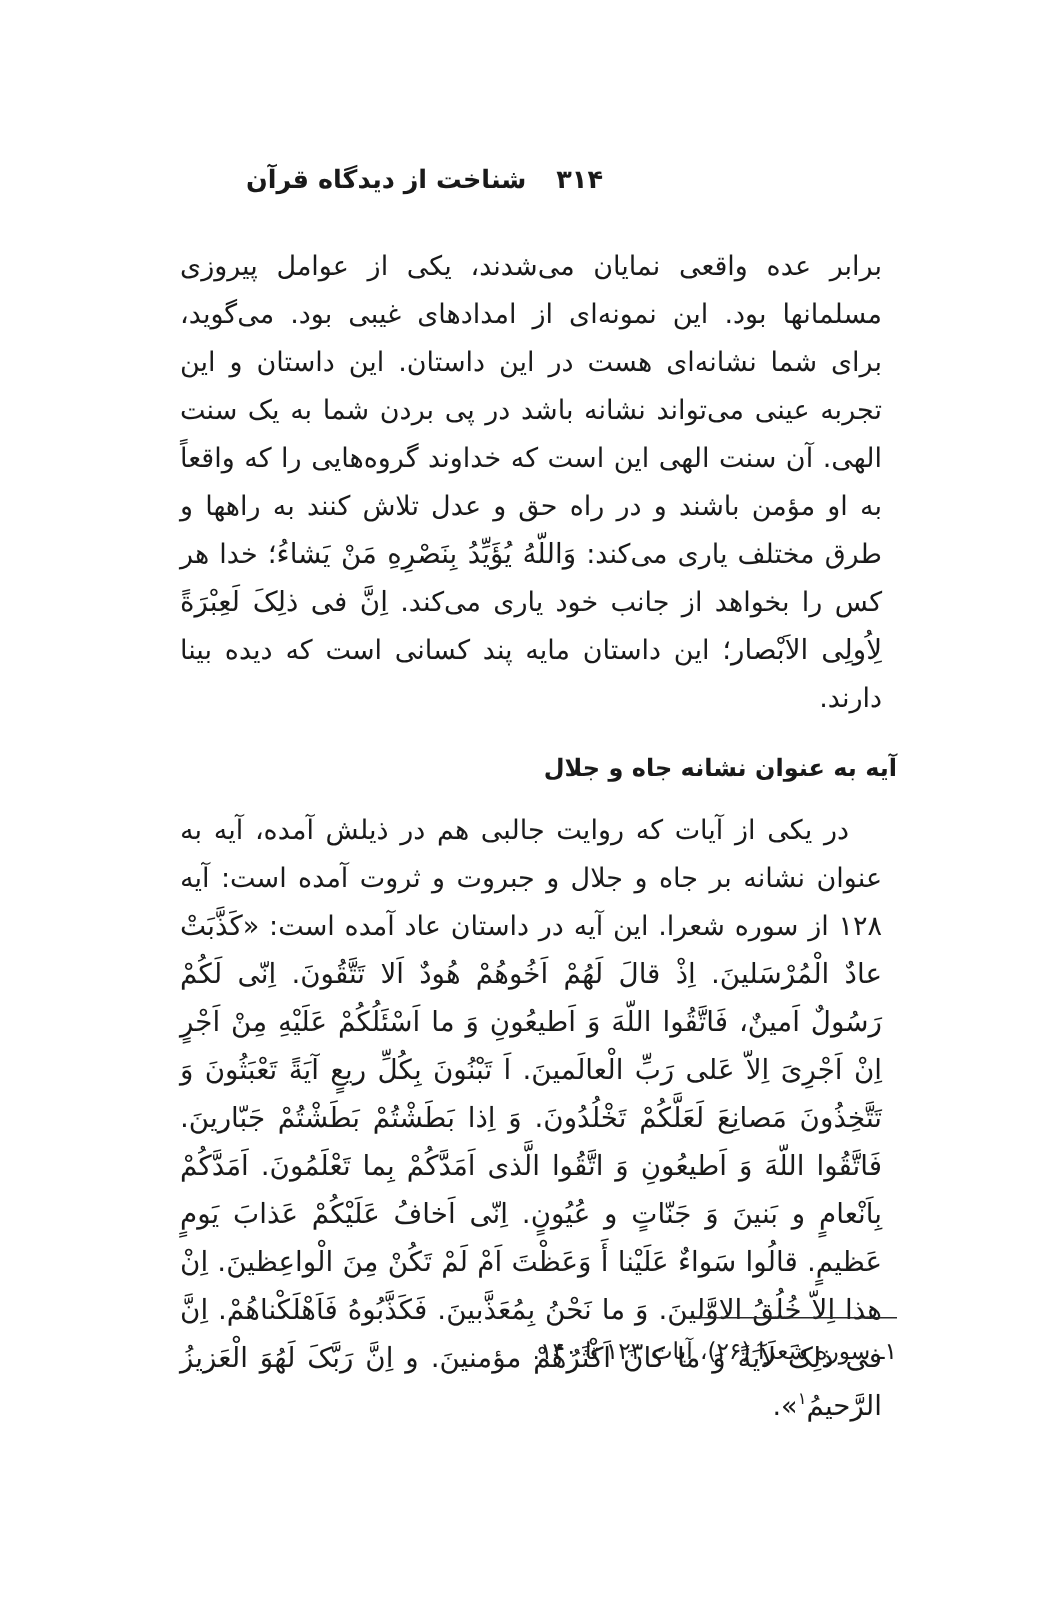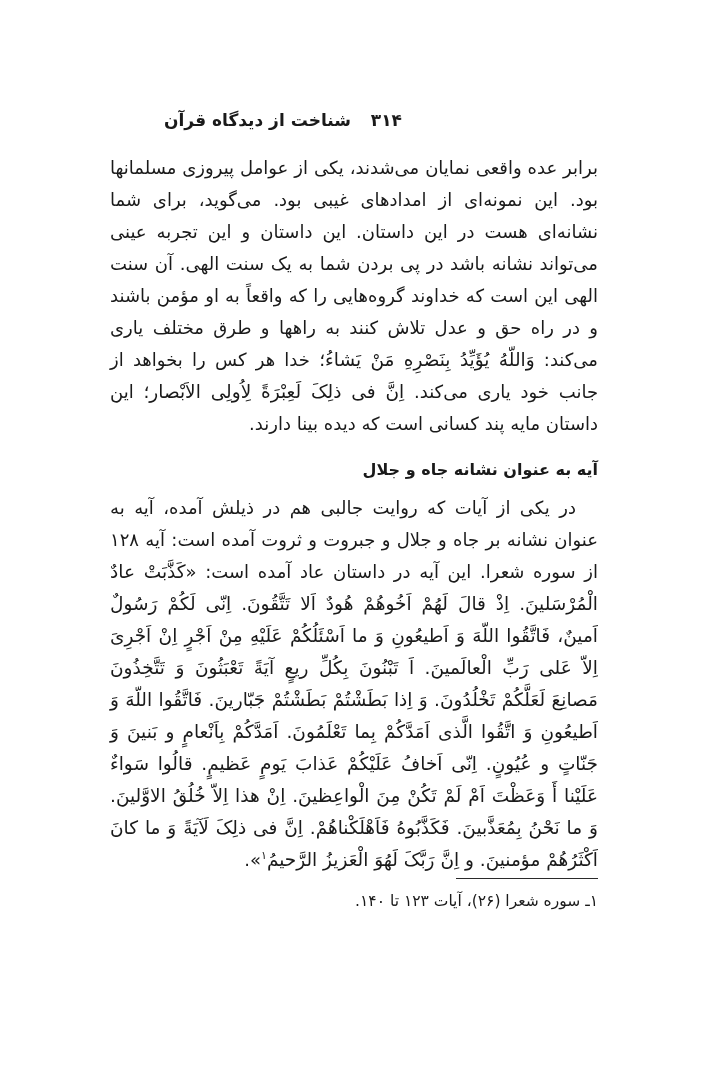--- a/index.html
+++ b/index.html
@@ -39,21 +39,21 @@
   .body-text {
     position: absolute;
     top: 152px;
     right: 110px;
     width: 488px;
     direction: rtl;
     text-align: justify;
     font-size: 18px;
     line-height: 32px;
   }
-  .para { margin: 0; }
+  .para { margin: 10px; }
   .para.indent { text-indent: 22px; }
   .section-heading {
     font-size: 16px;
     font-weight: bold;
     margin: 14px 0 6px 0;
     line-height: 32px;
     text-indent: 0;
   }
   .seg-normal { }
   .seg-quran {

